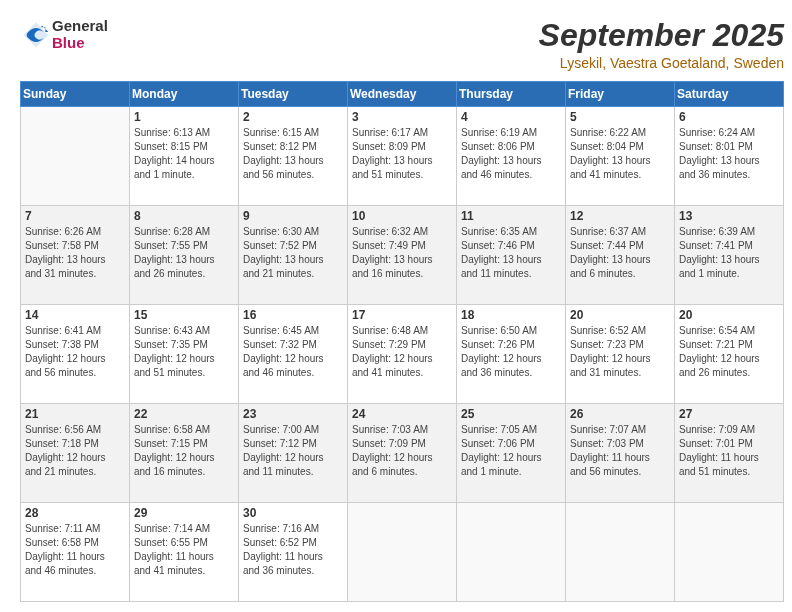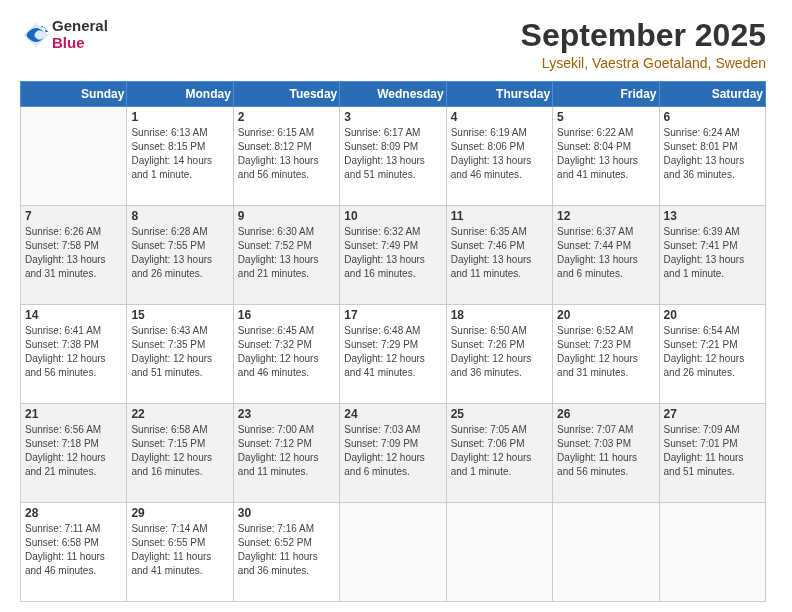--- a/index.html
+++ b/index.html
@@ -6,21 +6,21 @@
     body {
       font-family: Arial, sans-serif;
       background: #fff;
       width: 792px;
       height: 612px;
       overflow: hidden;
     }
     .page {
       width: 792px;
       height: 612px;
-      padding: 18px 26px 10px 20px;
+      padding: 18px 8px 10px 20px;
       display: flex;
       flex-direction: column;
     }
     .header {
       display: flex;
       align-items: flex-start;
       justify-content: space-between;
       margin-bottom: 10px;
     }
     .logo {
@@ -49,39 +49,40 @@
       margin-left: 2px;
     }
     .title-block {
       text-align: right;
     }
     .month-title {
       font-size: 32px;
       font-weight: bold;
       color: #333;
       line-height: 1.1;
+      font-style: italic;
     }
     .location-title {
       font-size: 14px;
       color: #a16207;
       margin-top: 2px;
     }
     .calendar {
       flex: 1;
       border: 1px solid #ccc;
       border-collapse: collapse;
       width: 100%;
       table-layout: fixed;
     }
     .calendar th {
       background: #2a6db5;
       color: #fff;
       font-size: 12px;
       font-weight: bold;
-      text-align: right;
+      text-align: left;
       padding: 5px 2px;
       border: 1px solid #4a8dd5;
     }
     .calendar td {
       vertical-align: top;
       border: 1px solid #ccc;
       padding: 3px 4px;
       font-size: 9.5px;
       color: #333;
       height: 85px;

